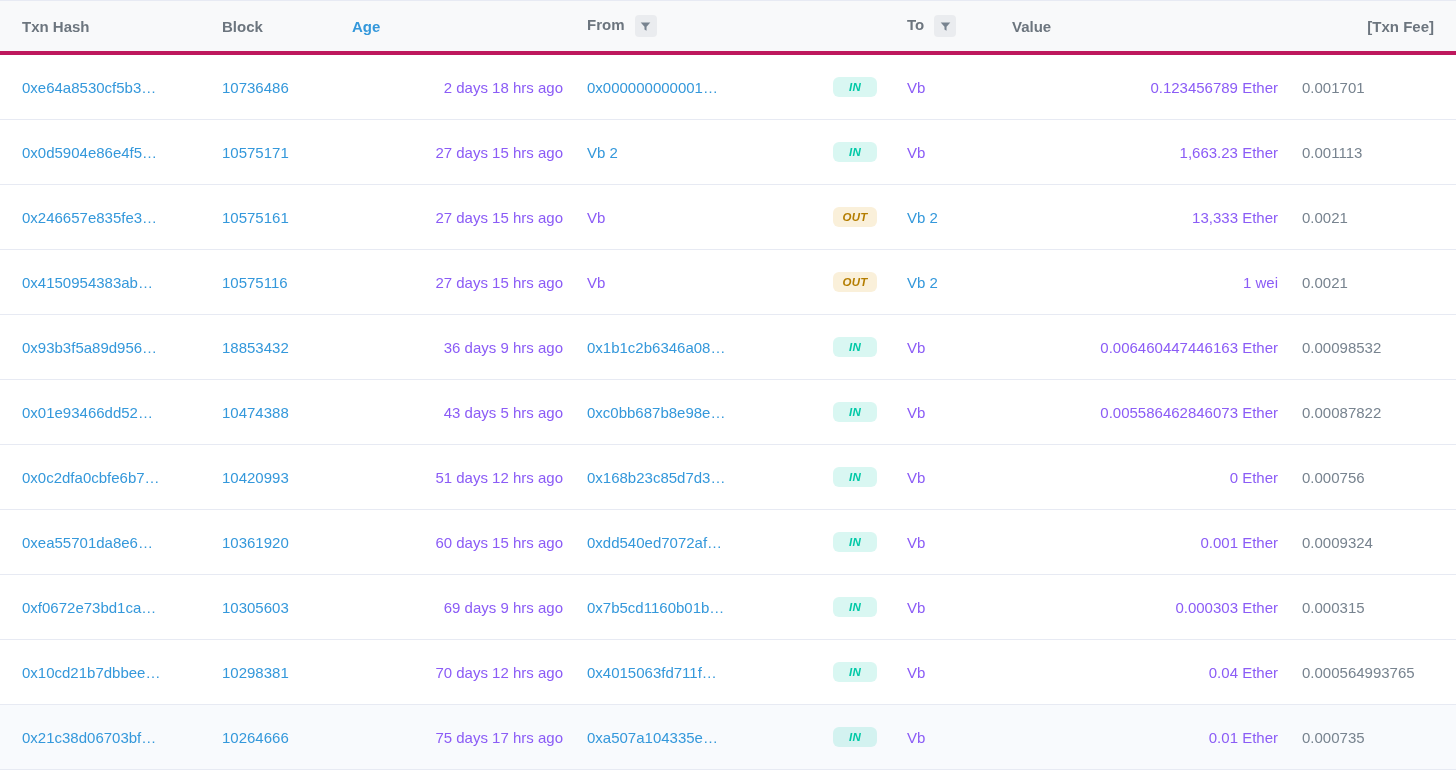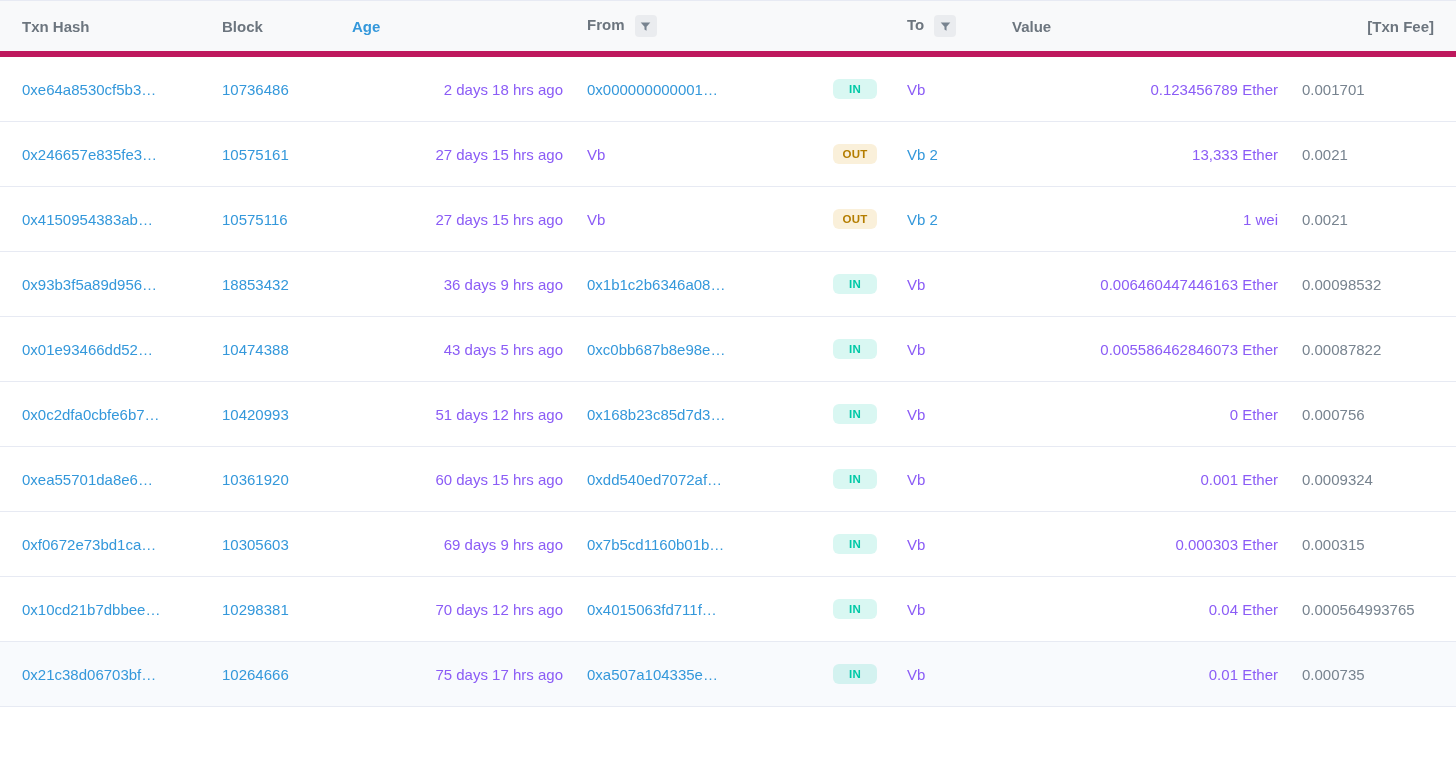--- a/index.html
+++ b/index.html
@@ -17,21 +17,21 @@
   thead tr {
     background: #f8f9fa;
   }
   th {
     text-align: left;
     font-weight: 600;
     color: #6c757e;
     padding: 14px 12px;
     font-size: 15px;
     border-top: 1px solid #e7eaf3;
-    border-bottom: 6px solid #be185d;
+    border-bottom: 4px solid #be185d;
     white-space: nowrap;
   }
   th.sorted {
     color: #3498db;
     margin-top: 16px;
   }
   th.fee {
     text-align: right;
     font-weight: 600;
   }
@@ -67,20 +67,21 @@
   }
   .badge {
     display: inline-block;
     min-width: 44px;
     padding: 4px 8px;
     border-radius: 6px;
     font-size: 11.5px;
     font-weight: 700;
     text-align: center;
     letter-spacing: .3px;
+    font-style: italic;
   }
   .badge-in  { background: rgba(0,201,167,.15);  color: #00c9a7; }
   .badge-out { background: rgba(219,154,4,.15);  color: #b47d00; }
   .filter-btn {
     display: inline-flex;
     align-items: center;
     justify-content: center;
     width: 22px;
     height: 22px;
     margin-left: 6px;
@@ -128,20 +129,30 @@
         <td class="col-hash"><a class="link hash-trunc">0xe64a8530cf5b3…</a></td>
         <td class="col-block"><a class="link">10736486</a></td>
         <td class="col-age dark">2 days 18 hrs ago</td>
         <td class="col-from"><a class="link hash-trunc">0x000000000001…</a></td>
         <td class="col-dir"><span class="badge badge-in">IN</span></td>
         <td class="col-to"><span class="dark">Vb</span></td>
         <td class="col-value dark">0.123456789 Ether</td>
         <td class="col-fee"><span class="muted-small">0.001701</span></td>
       </tr>
       <tr>
+        <td class="col-hash"><a class="link hash-trunc">0x0d5904e86e4f5…</a></td>
+        <td class="col-block"><a class="link">10575171</a></td>
+        <td class="col-age dark">27 days 15 hrs ago</td>
+        <td class="col-from"><a class="link hash-trunc">Vb 2</a></td>
+        <td class="col-dir"><span class="badge badge-in">IN</span></td>
+        <td class="col-to"><span class="dark">Vb</span></td>
+        <td class="col-value dark">1,663.23 Ether</td>
+        <td class="col-fee"><span class="muted-small">0.001113</span></td>
+      </tr>
+      <tr>
         <td class="col-hash"><a class="link hash-trunc">0x246657e835fe3…</a></td>
         <td class="col-block"><a class="link">10575161</a></td>
         <td class="col-age dark">27 days 15 hrs ago</td>
         <td class="col-from"><span class="dark hash-trunc">Vb</span></td>
         <td class="col-dir"><span class="badge badge-out">OUT</span></td>
         <td class="col-to"><a class="link">Vb 2</a></td>
         <td class="col-value dark">13,333 Ether</td>
         <td class="col-fee"><span class="muted-small">0.0021</span></td>
       </tr>
       <tr>

